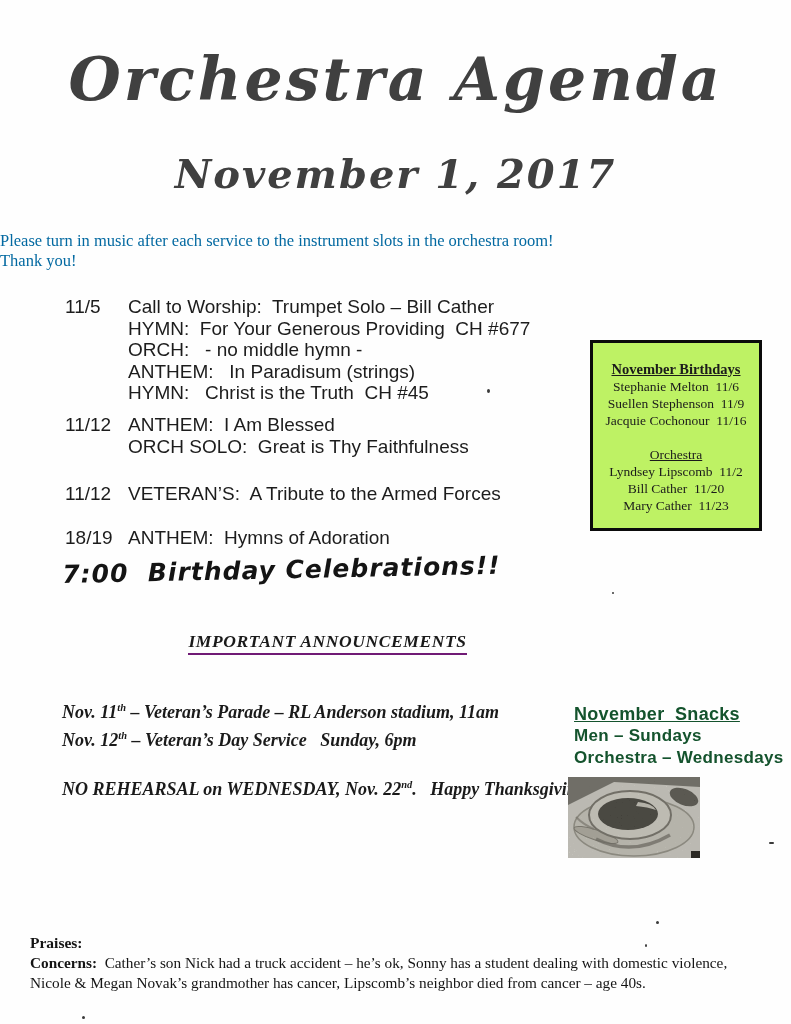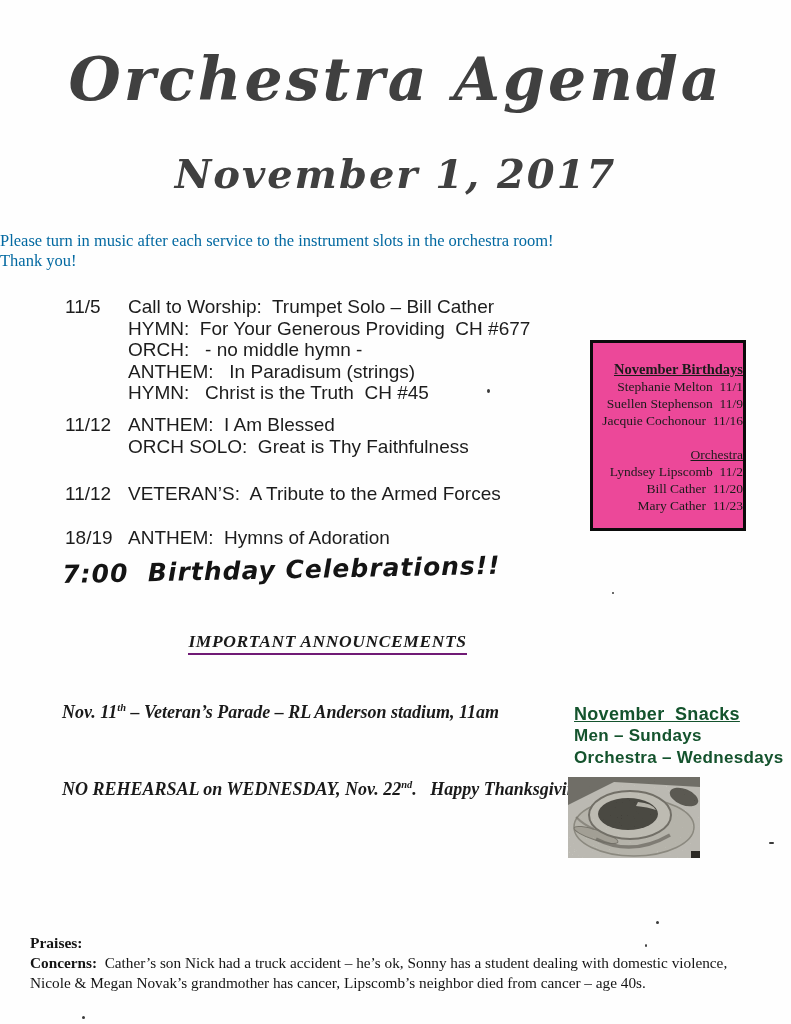--- a/index.html
+++ b/index.html
@@ -37,23 +37,23 @@
   
   .handwritten {
     position:absolute; left:62px; top:560px;
     font-family:"DejaVu Sans", sans-serif; font-style:italic; font-weight:600;
     font-size:25px; letter-spacing:1px; color:#141414;
     transform:rotate(-1.2deg); transform-origin:left top;
   }
 
   
   .bbox {
-    position:absolute; left:590px; top:340px; width:156px; height:191px;
-    border:3px solid #0b0b0b; background:#ec4899;
-    padding-top:18px; text-align:right;
+    position:absolute; left:590px; top:340px; width:172px; height:191px;
+    border:3px solid #0b0b0b; background:#bef264;
+    padding-top:18px; text-align:center;
     font-size:13.5px; line-height:17px; color:#1b1b1b;
   }
   .bbox-title { font-weight:700; text-decoration:underline; font-size:14.5px; }
   .bbox-gap { height:17px; }
   .bbox-sub { text-decoration:underline; }
 
   
   .ann-heading {
     position:absolute; top:631px; left:0; width:655px; text-align:center;
   }
@@ -142,36 +142,37 @@
     <div class="agenda-date pre">18/19</div>
     <div>
       <div class="pre">ANTHEM:  Hymns of Adoration</div>
     </div>
   </div>
 
   <div class="handwritten pre">7:00  Birthday Celebrations!!</div>
 
   <div class="bbox">
     <div class="bbox-title pre">November Birthdays</div>
-    <div class="pre">Stephanie Melton  11/1</div>
+    <div class="pre">Stephanie Melton  11/6</div>
     <div class="pre">Suellen Stephenson  11/9</div>
     <div class="pre">Jacquie Cochonour  11/16</div>
     <div class="bbox-gap"></div>
     <div class="bbox-sub pre">Orchestra</div>
     <div class="pre">Lyndsey Lipscomb  11/2</div>
     <div class="pre">Bill Cather  11/20</div>
     <div class="pre">Mary Cather  11/23</div>
   </div>
 
   <div class="ann-heading">
     <span class="pre">IMPORTANT ANNOUNCEMENTS</span>
   </div>
 
   <div class="ann-lines">
     <div><span class="pre">Nov. 11</span><sup class="pre">th</sup><span class="pre"> – Veteran’s Parade – RL Anderson stadium, 11am</span></div>
+    <div><span class="pre">Nov. 12</span><sup class="pre">th</sup><span class="pre"> – Veteran’s Day Service   Sunday, 6pm</span></div>
   </div>
 
   <div class="snacks">
     <div class="snacks-title pre">November  Snacks</div>
     <div class="pre">Men – Sundays</div>
     <div class="pre">Orchestra – Wednesdays</div>
   </div>
 
   <div class="no-rehearsal"><span class="pre">NO REHEARSAL on WEDNESDAY, Nov. 22</span><sup class="pre">nd</sup><span class="pre">.   Happy Thanksgiving!</span></div>
 

